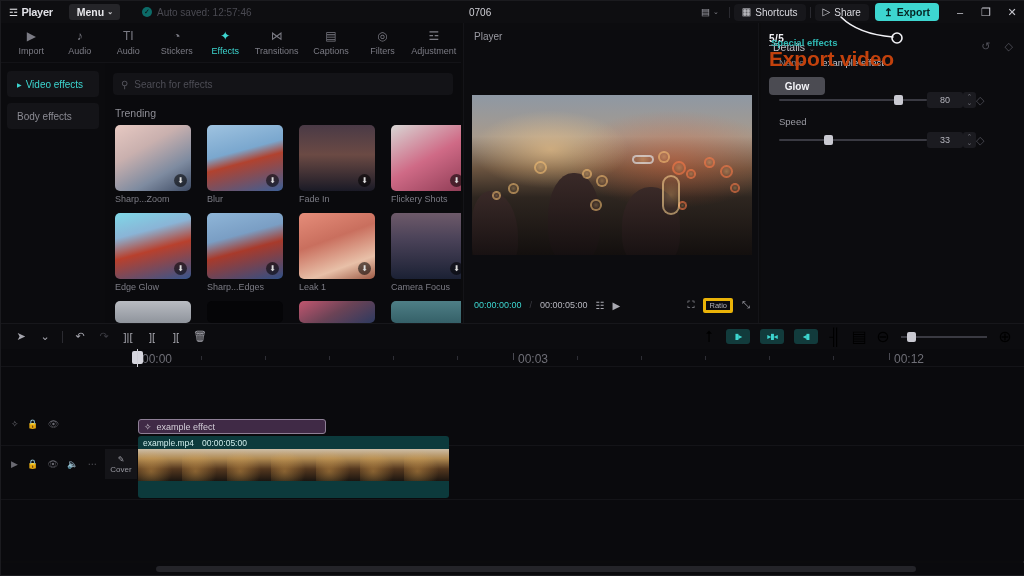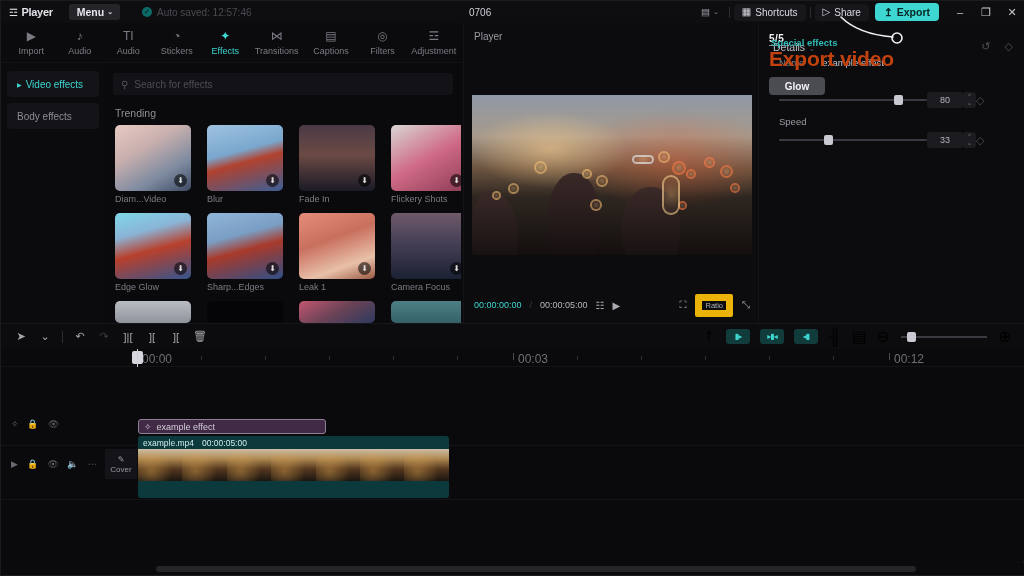--- a/index.html
+++ b/index.html
@@ -170,21 +170,21 @@
   .player-ctl {
     position: absolute; bottom: 8px; left: 0; width: 296px; height: 20px;
     display: flex; align-items: center; padding: 0 10px; gap: 8px;
   }
   .tc-cur { color: #3dd6d0; font-size: 9px; }
   .tc-sep { color: #3b3b42; font-size: 9px; }
   .tc-tot { color: #b6b6be; font-size: 9px; }
   .pc-ico { color: #a9a9b1; font-size: 10px; display: flex; align-items: center; }
   .pc-right { margin-left: auto; display: flex; align-items: center; gap: 9px; }
   .ratio-box {
-    border: 7px solid #eab308; border-radius: 2px; padding: 0px 3px;
+    border: 3px solid #eab308; border-radius: 2px; padding: 0px 3px;
     font-size: 7.5px; color: #b0b0b8;
   }
 
   
   .inspector {
     position: absolute; top: 22px; left: 760px; width: 264px; height: 300px;
     background: #0c0c0f;
   }
   .insp-hdr {
     height: 30px; display: flex; align-items: flex-end; padding: 0 12px;
@@ -410,21 +410,21 @@
     <div class="search">
       <span class="si">⚲</span>
       <span class="sp">Search for effects</span>
     </div>
     <div class="sect-title">Trending</div>
     <div class="grid">
       <div class="cell">
         <div class="thumb g1">
           <span class="dl">⬇</span>
         </div>
-        <div class="cell-lbl">Diam...Video</div>
+        <div class="cell-lbl">Sharp...Zoom</div>
       </div>
       <div class="cell">
         <div class="thumb g2">
           <span class="dl">⬇</span>
         </div>
         <div class="cell-lbl">Blur</div>
       </div>
       <div class="cell">
         <div class="thumb g3">
           <span class="dl">⬇</span>

